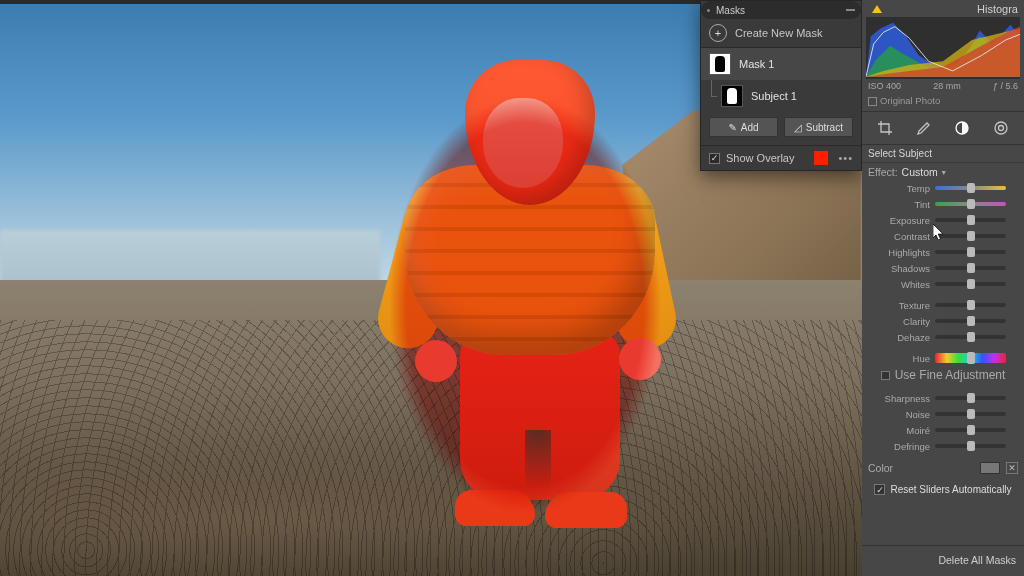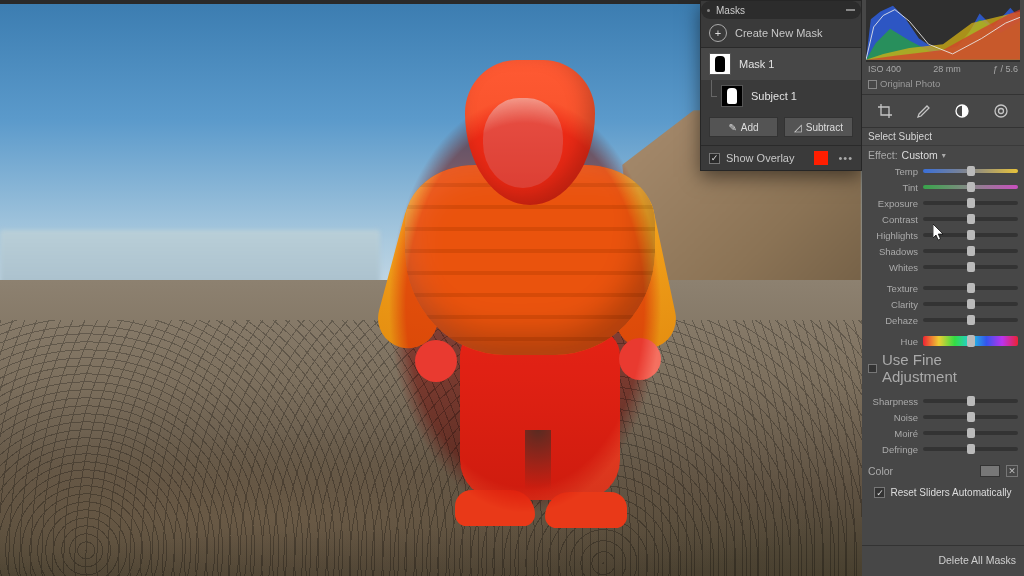--- a/index.html
+++ b/index.html
@@ -114,31 +114,31 @@
   .tico svg{width:16px;height:16px;stroke:currentColor;fill:none;stroke-width:1.3;}
   .tico.target svg circle{fill:none;}
 
   .section-head{ padding:3px 6px; color:#d5d5d5; font-size:10px; border-bottom:1px solid #3a3a3a; display:flex; align-items:center;}
   .section-head .gap{flex:1;}
   .effect-row{ display:flex; align-items:center; padding:3px 6px 2px; gap:4px;}
   .effect-row .lbl{ color:#a8a8a8;text-align:center;}
   .dd{ color:#dcdcdc;}
   .dd-arr{ font-size:8px; color:#aaa;}
 
-  .sliders{ padding:0 6px 4px; overflow:hidden;}
+  .sliders{ padding:0 18px 4px; overflow:hidden;}
   .sl{ display:flex; align-items:center; height:16px; gap:5px;}
   .sl .nm{ width:50px; text-align:right; color:#aaa; font-size:9.5px;}
   .sl .track{ flex:1; height:4px; background:#333; position:relative; border-radius:2px;}
   .sl .thumb{ position:absolute; top:-3px; width:8px; height:10px; background:#bababa; border-radius:2px; transform:translateX(-50%);}
   .sl.temp .track{ background:linear-gradient(90deg,#3a6fd8,#888,#e7c23a);}
   .sl.tint .track{ background:linear-gradient(90deg,#37a44a,#888,#c94fbf);}
   .sl.hue .track{ background:linear-gradient(90deg,#e23,#ec3,#3d4,#2cd,#35e,#b3e,#e23); height:10px;}
   .sl.hue .thumb{ top:-1px; height:12px;}
 
-  .fine-row{ display:flex; align-items:center; justify-content:center; gap:5px; padding:2px 0 3px; font-size:15px; color:#aaa;}
+  .fine-row{ display:flex; align-items:center; justify-content:center; gap:5px; padding:2px 0 3px; font-size:12px; color:#aaa;}
   .fine-row .sq{ width:9px;height:9px; background:#333; border:1px solid #777;}
 
   .color-row{ display:flex; align-items:center; padding:4px 6px; gap:6px;}
   .color-row .lbl{ color:#aaa;}
   .color-sw{ width:20px; height:12px; background:#777; border:1px solid #333; margin-left:auto;}
   .xbox{ width:12px; height:12px; border:1px solid #777; display:flex;align-items:center;justify-content:center;font-size:9px;color:#bbb;}
 
   .reset-row{ display:flex; align-items:center; justify-content:center; gap:5px; padding:6px 0; font-size:10px; color:#ddd;}
   .reset-row .chk{ background:#333;}
 
@@ -210,20 +210,24 @@
   </div>
   <div class="overlay-row">
     <span class="chk">✓</span>
     <span>Show Overlay</span>
     <span class="swatch"></span>
     <span class="more">•••</span>
   </div>
 </div>
 
 <div class="right">
+  <div class="hist-title">
+    <span class="warn-tri"></span>
+    <span>Histogra</span>
+  </div>
   <div class="histogram">
     <svg viewBox="0 0 160 62" preserveAspectRatio="none">
       <path d="M0,62 L5,20 L15,12 L28,6 L40,18 L55,40 L70,50 L90,55 L105,38 L118,14 L132,28 L150,8 L160,20 L160,62 Z" fill="#2d5bd4" opacity=".9"></path>
       <path d="M0,62 L10,45 L25,30 L45,42 L70,55 L95,48 L118,20 L140,34 L160,22 L160,62 Z" fill="#27a33a" opacity=".75"></path>
       <path d="M0,62 L18,56 L45,50 L80,46 L110,24 L135,18 L160,12 L160,62 Z" fill="#d4b114" opacity=".75"></path>
       <path d="M0,62 L30,58 L80,52 L120,30 L150,14 L160,10 L160,62 Z" fill="#d6372e" opacity=".7"></path>
       <path d="M0,62 L8,28 L18,16 L30,10 L45,22 L65,46 L90,56 L120,40 L145,24 L160,18" stroke="#e9e9e9" stroke-width="1" fill="none" opacity=".9"></path>
     </svg>
   </div>
   <div class="hist-info">

